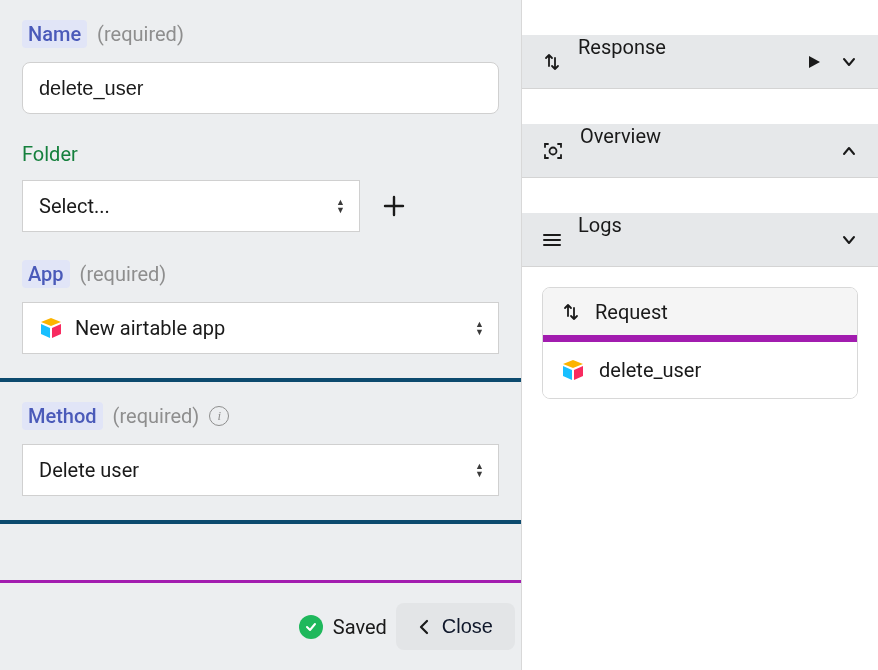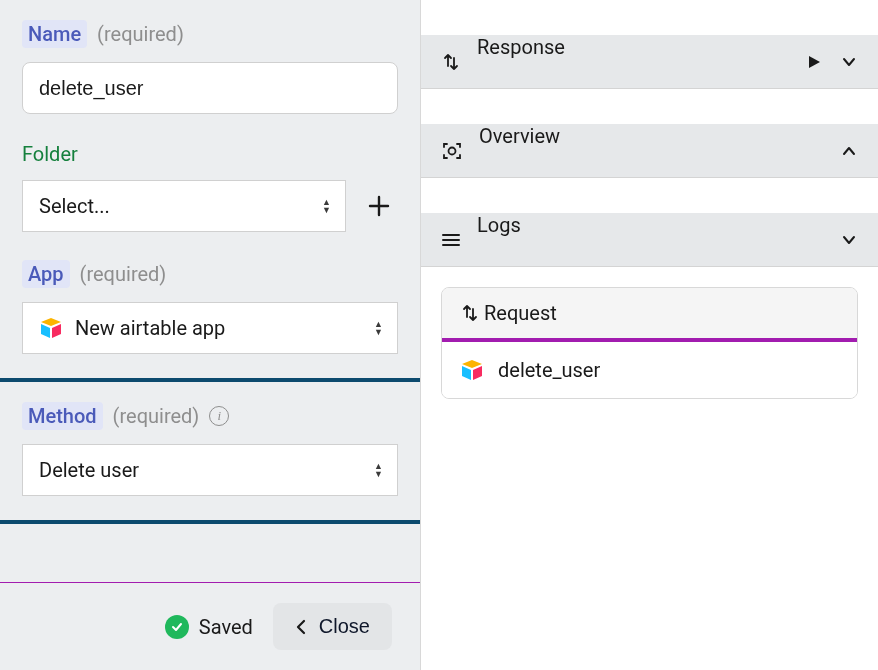--- a/index.html
+++ b/index.html
@@ -10,21 +10,21 @@
     body {
       font-family: -apple-system, BlinkMacSystemFont, "Segoe UI", Roboto, sans-serif;
       font-size: 20px;
       color: #1a1a1a;
       width: 878px;
       height: 670px;
       display: flex;
       overflow: hidden;
     }
     .left-panel {
-      width: 421px;
+      width: 522px;
       background: #eceef0;
       border-right: 1px solid #d8d8d8;
       display: flex;
       flex-direction: column;
     }
     .form-group {
       padding: 20px 22px 8px 22px;
     }
     .form-group.sep {
       border-bottom: 4px solid #0c4a6e;
@@ -120,26 +120,26 @@
     }
     .airtable-icon {
       width: 24px;
       height: 24px;
       display: inline-block;
       position: relative;
       margin-right: 12px;
       flex-shrink: 0;
     }
     .footer {
-      border-top: 1px solid #a21caf;
-      padding: 20px 28px;
+      border-top: 3px solid #a21caf;
+      padding: 20px 6px;
       display: flex;
       justify-content: flex-end;
       align-items: center;
-      gap: 20px;
+      gap: 9px;
       margin-top: auto;
     }
     .saved-badge {
       display: flex;
       align-items: center;
       gap: 10px;
       color: #1a1a1a;
     }
     .check-circle {
       width: 24px;
@@ -198,23 +198,23 @@
     .card {
       border: 1px solid #d8d8d8;
       border-radius: 8px;
       overflow: hidden;
     }
     .card-header {
       height: 54px;
       padding: 0 18px;
       display: flex;
       align-items: center;
-      gap: 4px;
+      gap: 14px;
       background: #f5f5f5;
-      border-bottom: 4px solid #a21caf;
+      border-bottom: 7px solid #a21caf;
     }
     .card-row {
       height: 56px;
       padding: 0 18px;
       display: flex;
       align-items: center;
       gap: 14px;
       background: #fff;
     }
     svg { display: block; }

